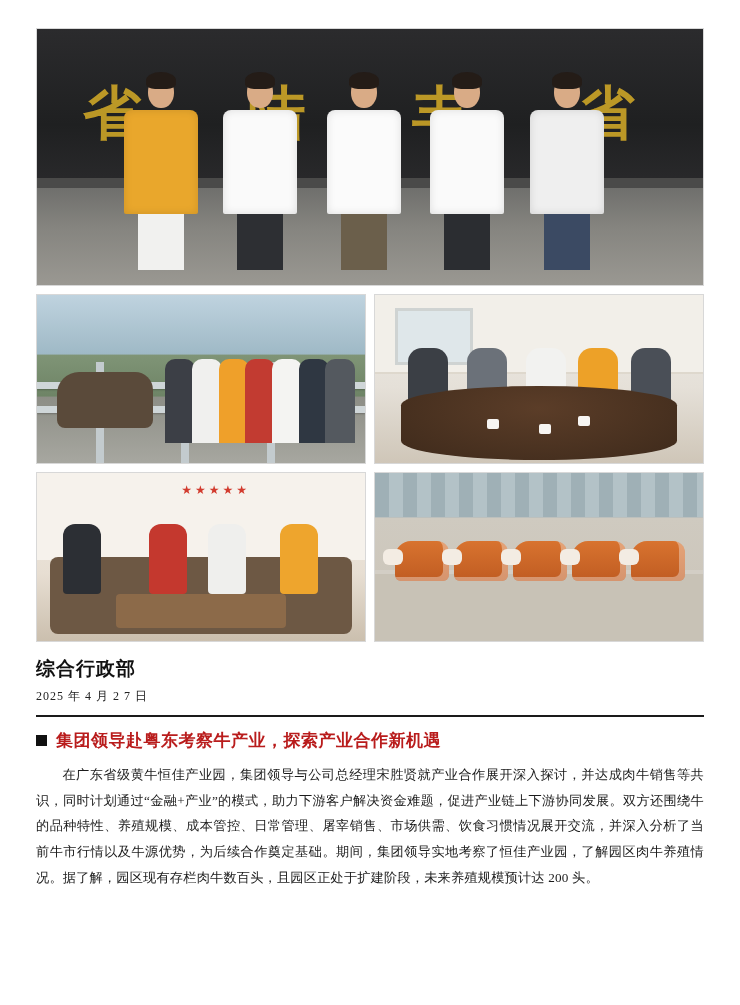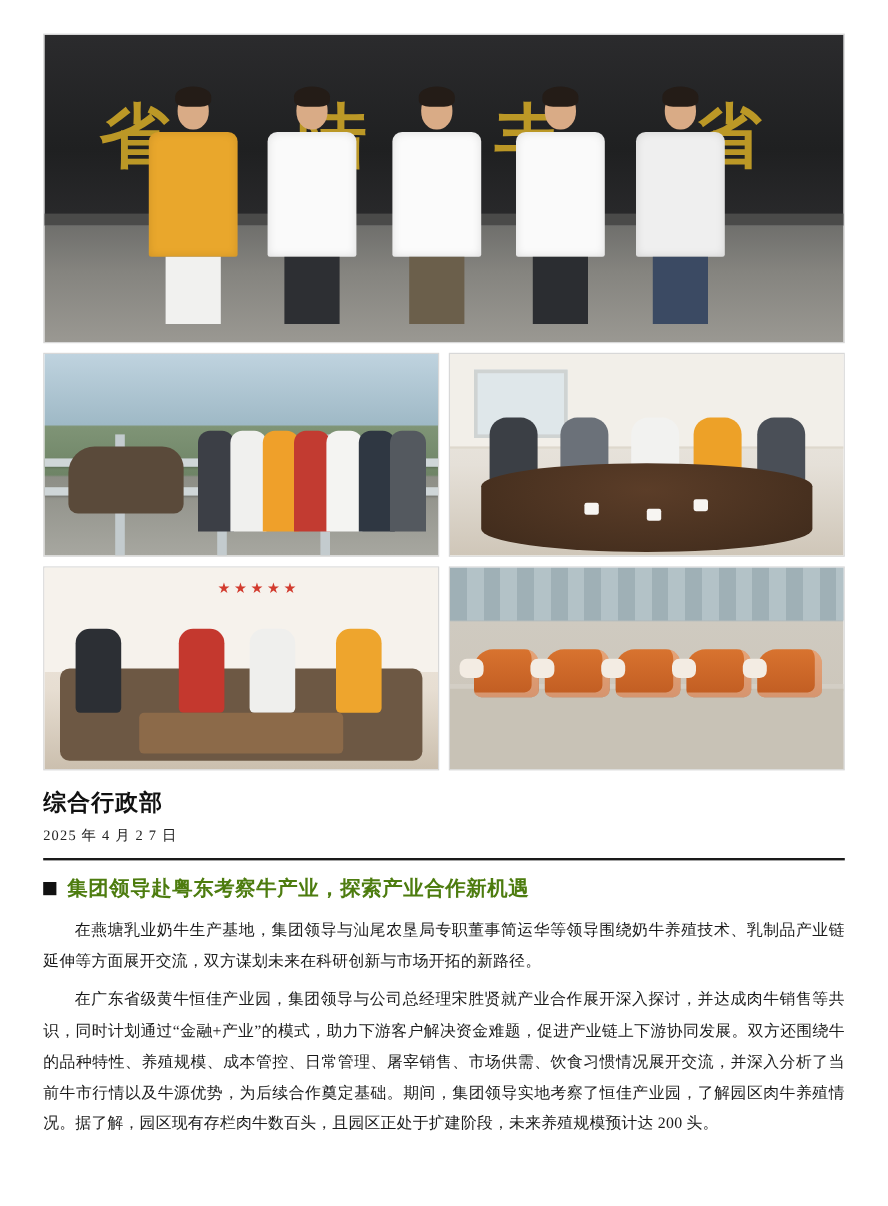--- a/index.html
+++ b/index.html
@@ -231,21 +231,21 @@
     position: relative;
     z-index: 1;
     margin-top: 12px;
   }
   .headline {
     display: flex;
     align-items: center;
     gap: 9px;
     font-size: 17px;
     font-weight: 700;
-    color: #4d7c0f;
+    color: #b91c1c;
     letter-spacing: .5px;
     margin-bottom: 10px;
   }
   .bullet {
     width: 11px; height: 11px;
     background: #111;
     flex: 0 0 auto;
   }
   p.body-text {
     margin: 0 0 7px 0;
@@ -397,18 +397,17 @@
     </div>
   </div>
   <div class="rule"></div>
 
   <div class="article">
     <div class="headline">
       <span class="bullet"></span>
       <span>集团领导赴粤东考察牛产业，探索产业合作新机遇</span>
     </div>
 
-    <p class="body-text">在燕塘乳业奶牛生产基地，集团领导与汕尾农垦局专职董事简运华等领导围绕奶牛养殖技术、乳制品产业链延伸等方面展开交流，双方谋划未来在科研创新与市场开拓的新路径。</p>
     <p class="body-text">在广东省级黄牛恒佳产业园，集团领导与公司总经理宋胜贤就产业合作展开深入探讨，并达成肉牛销售等共识，同时计划通过“金融+产业”的模式，助力下游客户解决资金难题，促进产业链上下游协同发展。双方还围绕牛的品种特性、养殖规模、成本管控、日常管理、屠宰销售、市场供需、饮食习惯情况展开交流，并深入分析了当前牛市行情以及牛源优势，为后续合作奠定基础。期间，集团领导实地考察了恒佳产业园，了解园区肉牛养殖情况。据了解，园区现有存栏肉牛数百头，且园区正处于扩建阶段，未来养殖规模预计达 200 头。</p>
 
   </div>
 
 </div>
 
 </body></html>

